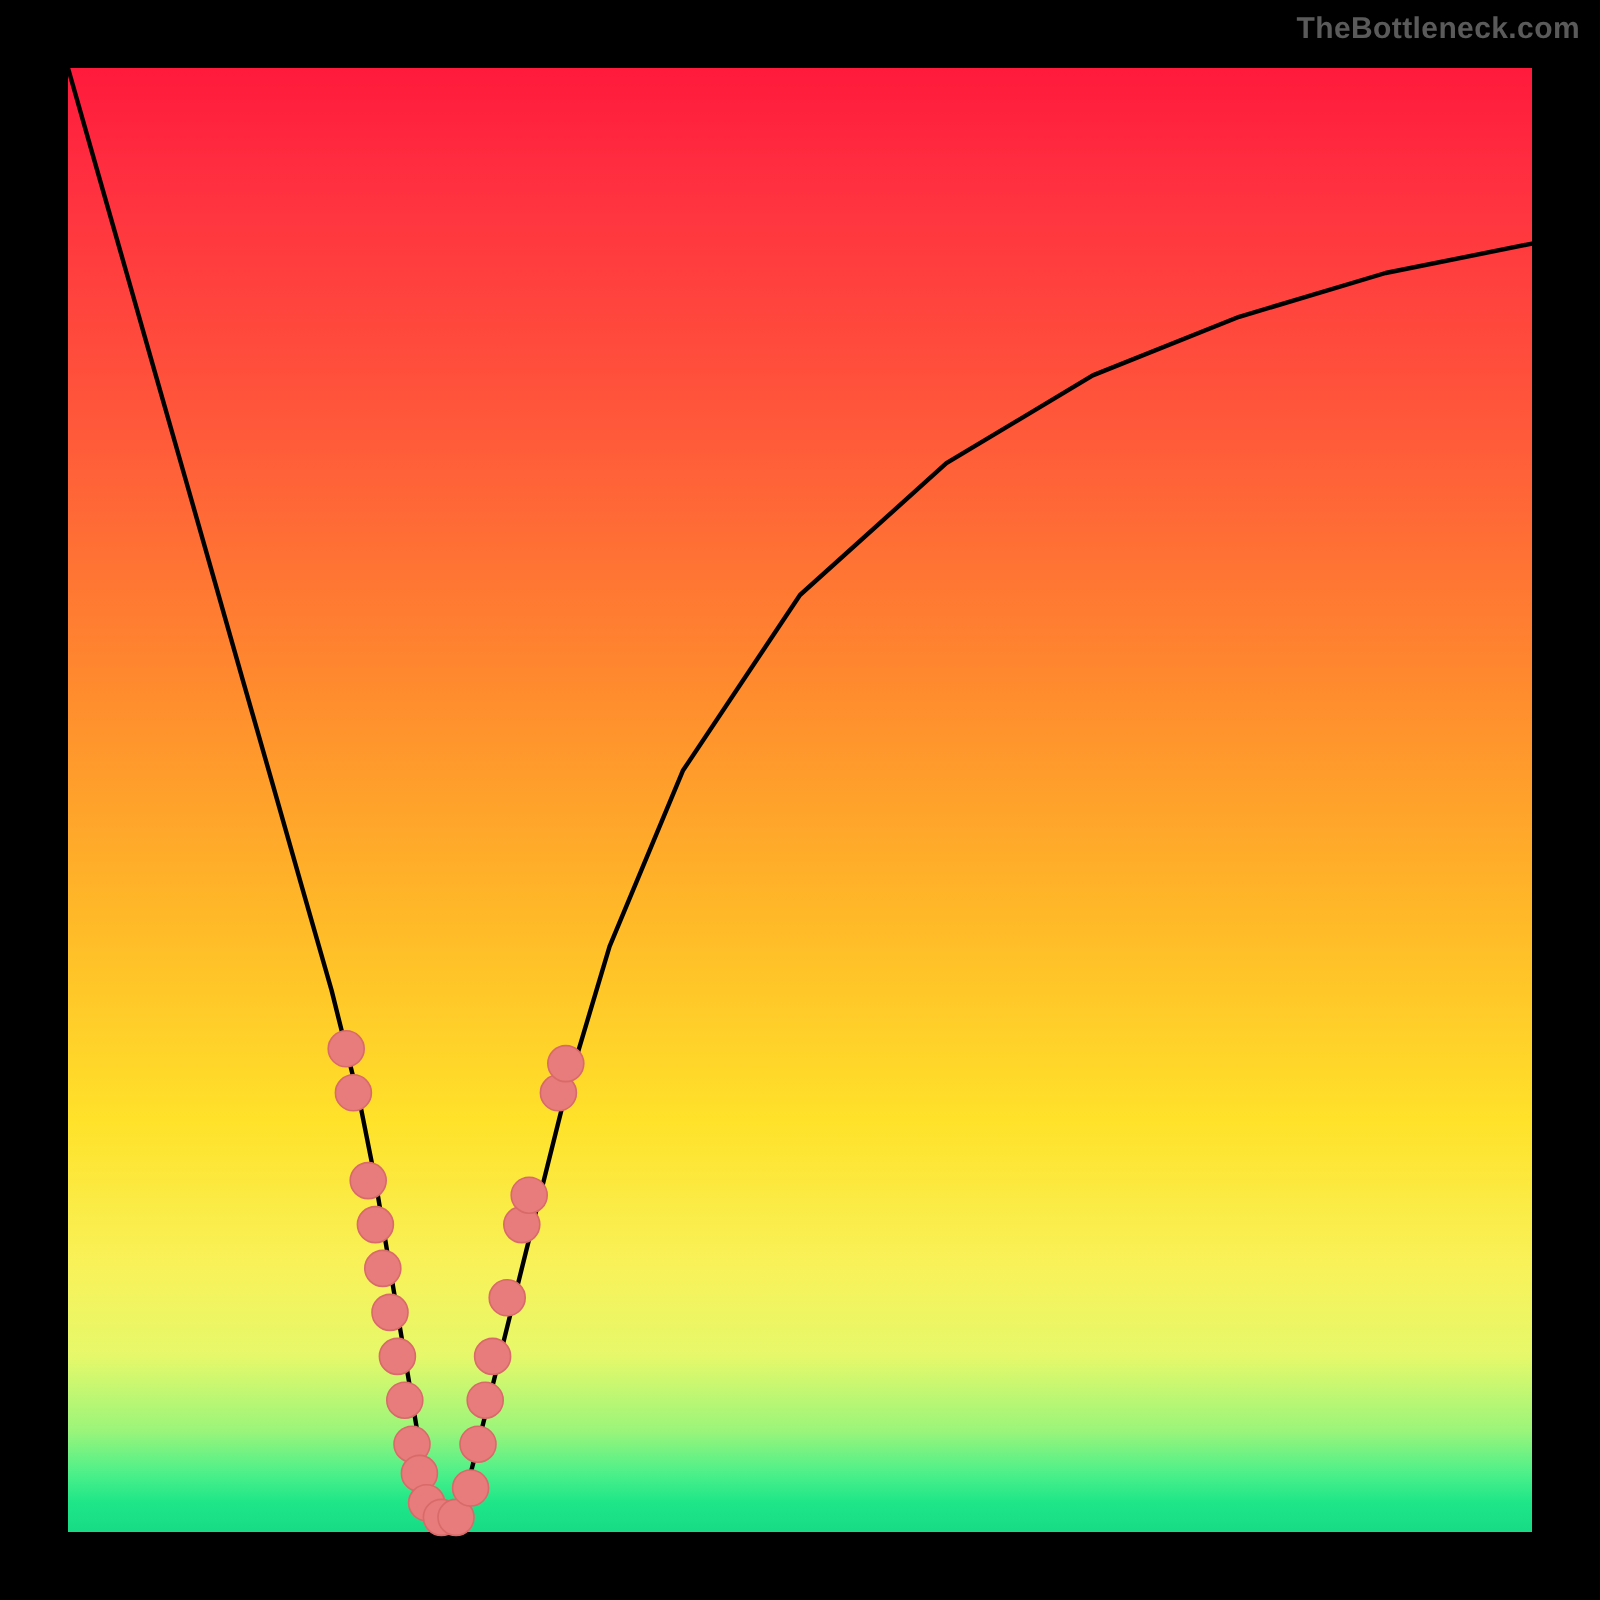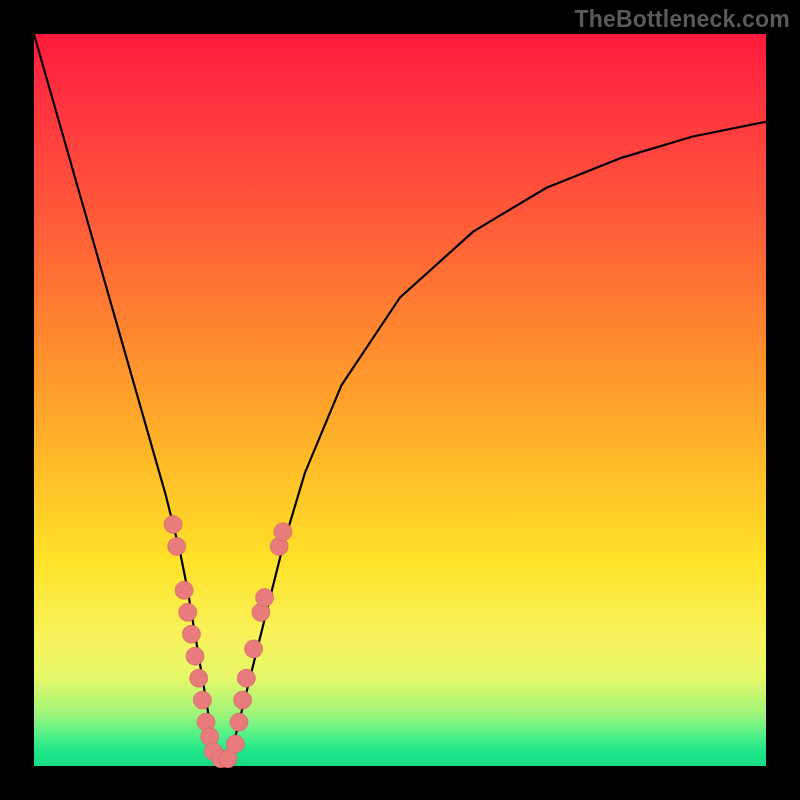--- a/index.html
+++ b/index.html
@@ -39,21 +39,21 @@
       #4cf08a 96%,
       #1ee688 98%,
       #18db85 100%
     );
   }
   .watermark {
     position: absolute;
     top: 6px;
     right: 10px;
     color: #5a5a5a;
-    font-size: 23px;
+    font-size: 15px;
     font-weight: 600;
     letter-spacing: 0.2px;
     user-select: none;
   }
   svg.curve {
     position: absolute;
     left: 0;
     top: 0;
     width: 732px;
     height: 732px;

